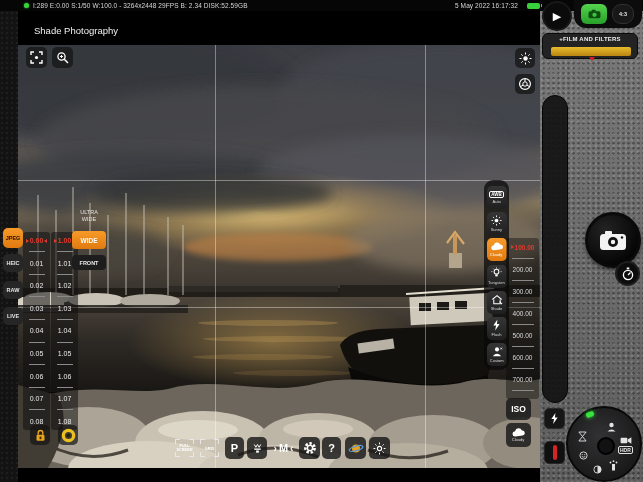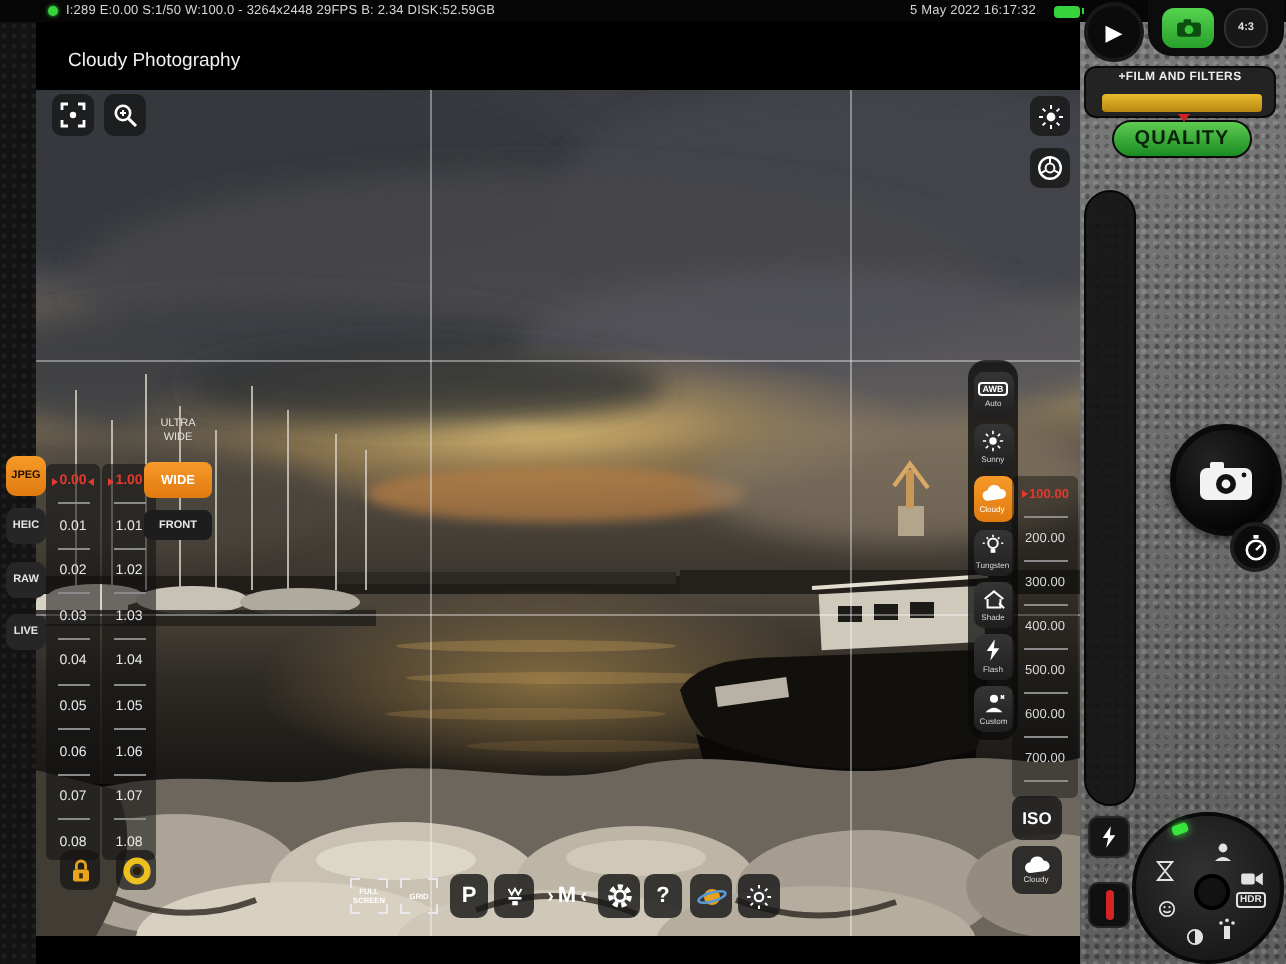--- a/index.html
+++ b/index.html
@@ -102,21 +102,21 @@
   #dial .knob{position:absolute;left:29px;top:29px;width:18px;height:18px;border-radius:50%;background:#121213;border:2px solid #000;}
   #dial .led{position:absolute;left:18px;top:4px;width:8px;height:5px;border-radius:2px;background:#38e53c;box-shadow:0 0 4px #38e53c;transform:rotate(-20deg);}
   .dico{position:absolute;color:#e2e2e2;}
 </style>
 </head>
 <body>
 
 <div id="root">
 
   <div id="vf" class="abs">
-    <div id="vf-title" class="abs">Cloudy Photography</div>
+    <div id="vf-title" class="abs">Shade Photography</div>
 
     <svg id="photo" class="abs" viewBox="0 0 522 423" preserveAspectRatio="none">
       <defs>
         <linearGradient id="sky" x1="0" y1="0" x2="0" y2="1">
           <stop offset="0" stop-color="#3a3c42"></stop>
             <stop offset=".35" stop-color="#4a4a4f"></stop>
           <stop offset=".52" stop-color="#6e6454"></stop>
             <stop offset=".62" stop-color="#8a7a5c"></stop>
           <stop offset=".72" stop-color="#5c5347"></stop>
             <stop offset="1" stop-color="#36322c"></stop>
@@ -448,23 +448,20 @@
       <circle cx="12" cy="10.5" r="4" fill="#3cc43e"></circle>
     </svg>
   </div>
   <div id="ratio" class="abs">4:3</div>
 
   <div id="filmfilters" class="abs">
     <div class="lbl">+FILM AND FILTERS</div>
     <div id="goldbar"></div>
   </div>
   <div id="qmark" class="abs"></div>
-  <div id="qualitybtn" class="abs">
-    <span>QUALITY</span>
-  </div>
 
   <div id="formatstrip" class="abs"></div>
   <div class="fmt sel abs" style="top:228px;height:20px;">JPEG</div>
   <div class="fmt abs" style="top:254px;height:18px;">HEIC</div>
   <div class="fmt abs" style="top:281px;height:18px;">RAW</div>
   <div class="fmt abs" style="top:307px;height:18px;">LIVE</div>
 
   <div id="shutter" class="abs">
     <svg width="28" height="22" viewBox="0 0 28 22">
       <rect x="1" y="5" width="26" height="16" rx="3.5" fill="#f2f2f2"></rect>

